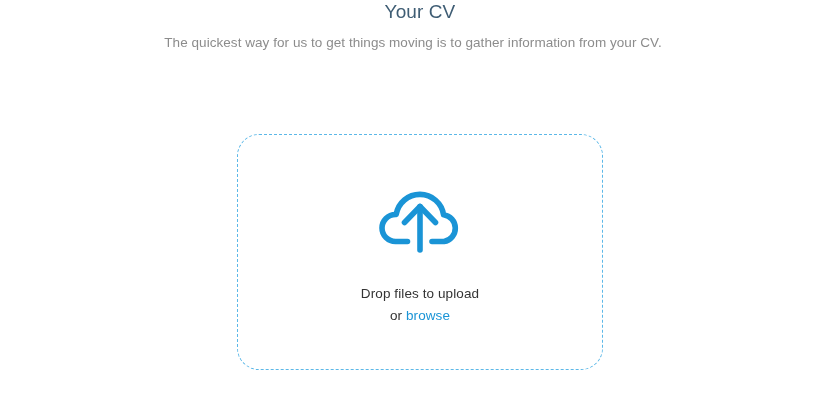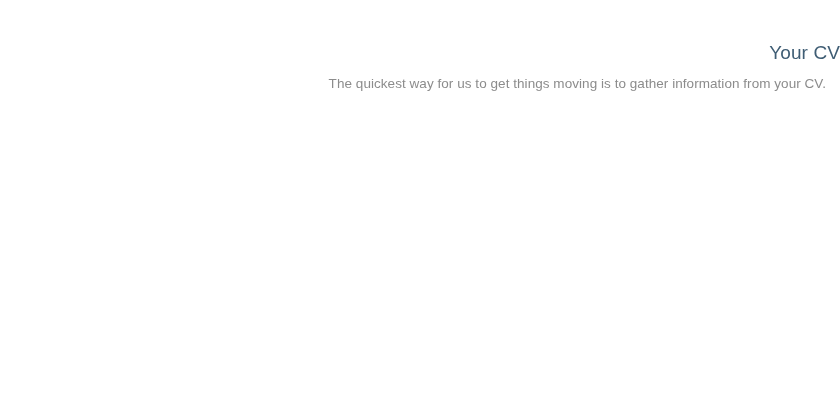--- a/index.html
+++ b/index.html
@@ -16,22 +16,21 @@
   }
 
   .page {
     width: 840px;
     height: 420px;
     position: relative;
     box-sizing: border-box;
   }
 
   .header {
-    text-align: right;
-    padding-top: 41px;
+    text-align: center;
   }
 
   .page-title {
     font-size: 19px;
     font-weight: 400;
     color: #3f5d74;
     letter-spacing: 0.1px;
     margin: 0;
     line-height: 24px;
   }
@@ -102,14 +101,35 @@
 </head>
 <body>
 
 <div class="page">
 
   <div class="header">
     <h1 class="page-title">Your CV</h1>
     <p class="page-subtitle">The quickest way for us to get things moving is to gather information from your CV.</p>
   </div>
 
+  <div class="dropzone-wrap">
+    <div class="dropzone">
+
+      <svg class="upload-icon" viewBox="0 0 84 76" fill="none">
+
+        <path d="M29.5 61.5 H17.5 A13.5 13.5 0 0 1 17.5 34.5 A2 2 0 0 0 18.2 34.4 A24 24 0 0 1 65.6 34.8 A13.5 13.5 0 0 1 66 61.5 H54" stroke="#1a94d6" stroke-width="5.6" stroke-linecap="round" stroke-linejoin="round"></path>
+
+        <path d="M42 70 V26.5" stroke="#1a94d6" stroke-width="5.6" stroke-linecap="round"></path>
+
+        <path d="M26.5 42.5 L42 26.5 L57.5 42.5" stroke="#1a94d6" stroke-width="5.6" stroke-linecap="round" stroke-linejoin="round"></path>
+      </svg>
+
+      <div class="dz-text">
+        <div class="dz-primary">Drop files to upload</div>
+        <div class="dz-secondary">
+          <span>or </span><span class="browse-link">browse</span>
+        </div>
+      </div>
+
+    </div>
+  </div>
 
 </div>
 
 </body></html>

